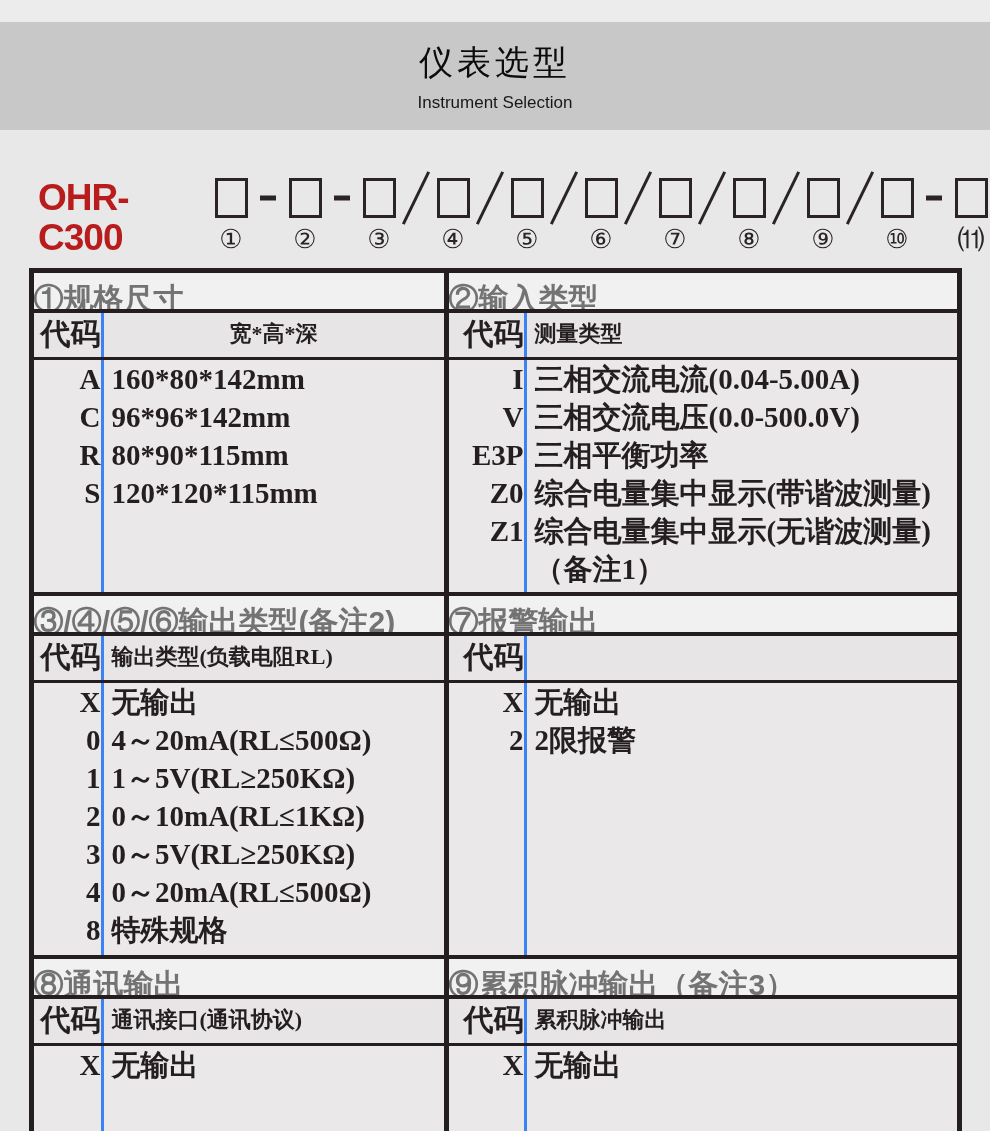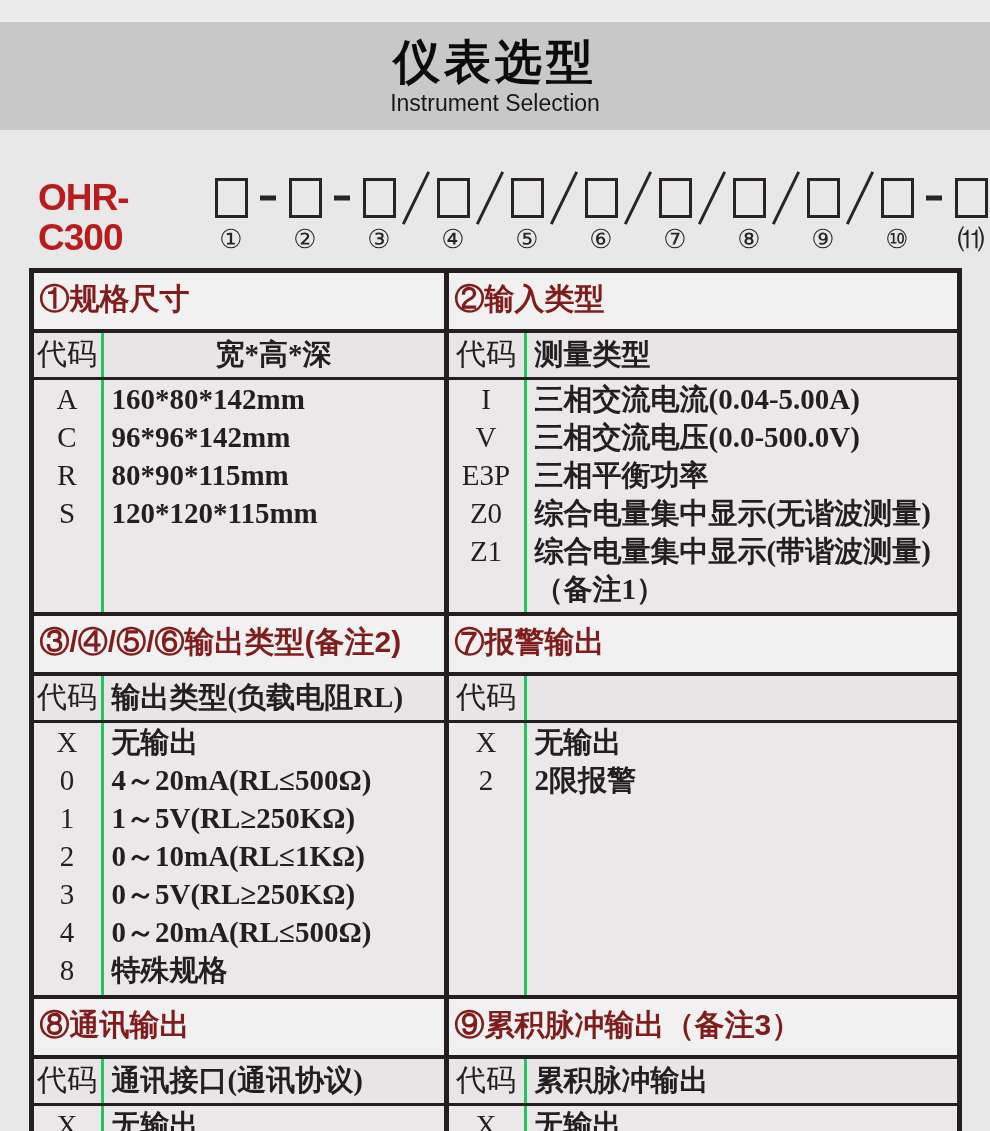--- a/index.html
+++ b/index.html
@@ -10,26 +10,26 @@
     font-family: "Liberation Sans", sans-serif;
     color: #241e20;
   }
   
   .top-strip { height: 22px; background: #edecec; }
   .band {
     height: 108px; background: #c9c8c8;
     text-align: center; padding-top: 13px;
   }
   .band .title {
-    font-size: 47px; font-weight: bold; letter-spacing: 4px;
+    font-size: 34px; font-weight: normal; letter-spacing: 4px;
     color: #0d0c0c; line-height: 54px;
     font-family: "Liberation Sans", sans-serif;
   }
   .band .subtitle {
-    font-size: 23px; color: #181818; line-height: 26px; margin-top: 1px;
+    font-size: 17px; color: #181818; line-height: 26px; margin-top: 1px;
   }
   
   .model {
     display: flex; align-items: flex-start;
     margin: 48px 0 0 38px;
   }
   .prefix {
     font-size: 37px; font-weight: bold; letter-spacing: -1px;
     line-height: 40px; margin-right: 14px; color: #b91c1c;
   }
@@ -55,37 +55,37 @@
   .tbl {
     width: 933px; margin: 10px auto 0 auto;
     border: 5px solid #241e20; background: #eae8e8;
   }
   .sec + .sec { border-top: 4px solid #241e20; }
   .row { display: flex; }
   .lhalf { width: 415px; border-right: 5px solid #241e20; display: flex; }
   .rhalf { flex: 1; display: flex; }
   .hrow { border-bottom: 4px solid #241e20; }
   .hcell {
-    flex: 1; height: 56px; line-height: 52px;
+    flex: 1; height: 36px; line-height: 52px;
     background: #f2f1f1; font-weight: bold; font-size: 30px;
-    padding-left: 6px; white-space: nowrap; overflow: hidden;
-    color: #7f1d1d; font-family: "Liberation Sans", sans-serif;
+    padding-left: 0; white-space: nowrap; overflow: hidden;
+    color: #737373; font-family: "Liberation Sans", sans-serif;
   }
   .shrow { border-bottom: 3px solid #241e20; background: #e7e5e5; }
   .shrow > .lhalf > div, .shrow > .rhalf > div { height: 44px; line-height: 42px; }
   .ccol {
-    text-align: center; border-right: 3px solid #22c55e;
-    font-family: "Liberation Serif", serif; font-weight: normal; font-size: 30px;
+    text-align: right; border-right: 3px solid #3b82f6;
+    font-family: "Liberation Serif", serif; font-weight: bold; font-size: 30px;
     white-space: nowrap;
   }
   .ccol-l { width: 70px; }
   .ccol-r { width: 78px; }
   .dcol {
     flex: 1; padding-left: 8px;
-    font-family: "Liberation Serif", serif; font-weight: bold; font-size: 29px;
+    font-family: "Liberation Serif", serif; font-weight: bold; font-size: 22px;
     white-space: nowrap; overflow: hidden;
   }
   .dcol.center { text-align: center; padding-left: 0; }
   .drow { background: #eae8e8; }
   .drow .ccol, .drow .dcol { height: auto; font-size: 29px; }
   .cl, .dl { height: 38px; line-height: 38px; white-space: nowrap; }
   .d1 { height: 232px; }
   .d2 { height: 272px; }
   .d3 { height: 120px; }
 </style>
@@ -201,22 +201,22 @@
           <div class="cl">V</div>
           <div class="cl">E3P</div>
           <div class="cl">Z0</div>
           <div class="cl">Z1</div>
           <div class="cl"></div>
         </div>
         <div class="dcol">
           <div class="dl">三相交流电流(0.04-5.00A)</div>
           <div class="dl">三相交流电压(0.0-500.0V)</div>
           <div class="dl">三相平衡功率</div>
+          <div class="dl">综合电量集中显示(带谐波测量)</div>
           <div class="dl">综合电量集中显示(无谐波测量)</div>
-          <div class="dl">综合电量集中显示(带谐波测量)</div>
           <div class="dl">（备注1）</div>
         </div>
       </div>
     </div>
   </div>
 
   <div class="sec">
     <div class="row hrow">
       <div class="lhalf">
           <div class="hcell">③/④/⑤/⑥输出类型(备注2)</div>

